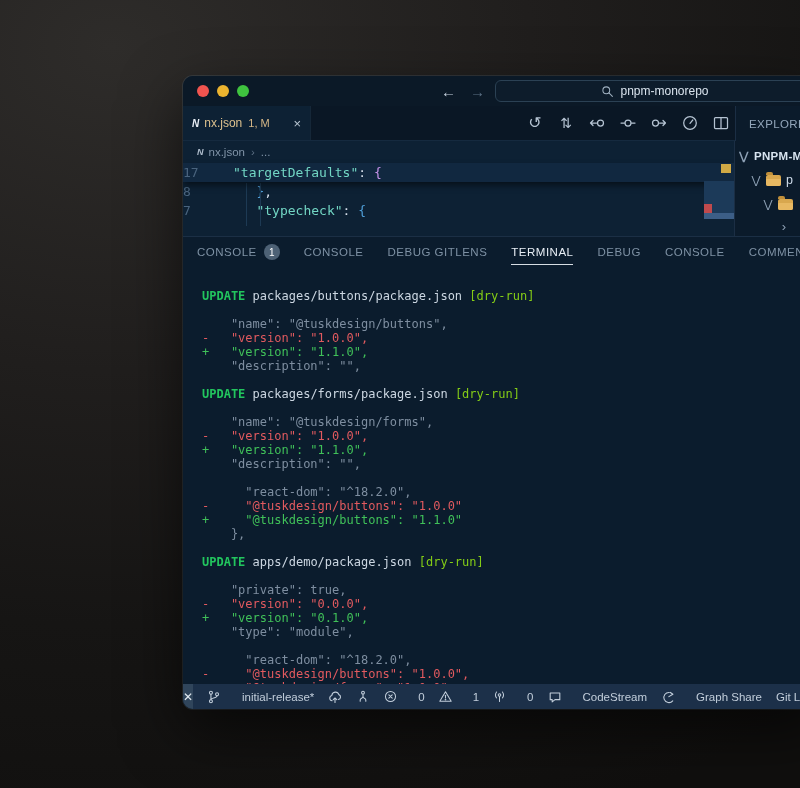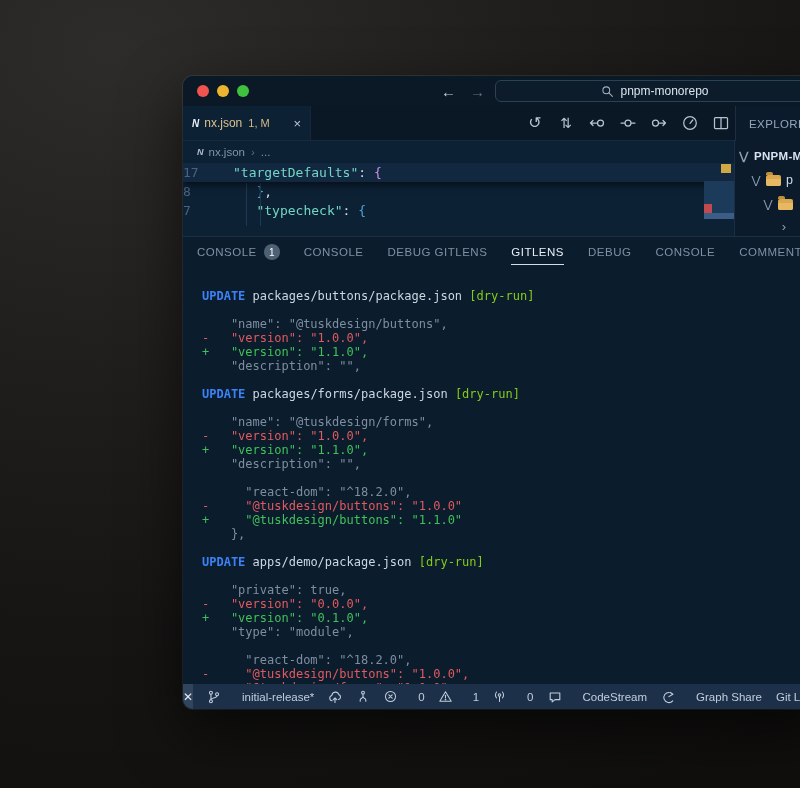--- a/index.html
+++ b/index.html
@@ -66,21 +66,21 @@
   
   .panel{flex:1;background:#0b1c2d;border-top:1px solid #1b2f45;display:flex;flex-direction:column;min-height:0;}
   .paneltabs{flex:0 0 30px;display:flex;align-items:center;gap:24px;padding-left:14px;font-size:11.5px;letter-spacing:.5px;color:#7e91a4;}
   .ptab{position:relative;display:flex;align-items:center;gap:7px;}
   .ptab.active{color:#e8eef5;}
   .ptab.active::after{content:"";position:absolute;left:0;right:0;bottom:-7px;height:1px;background:#d7dde3;}
   .badge{display:inline-flex;align-items:center;justify-content:center;width:16px;height:16px;border-radius:50%;background:#4d6175;color:#fff;font-size:10px;letter-spacing:0;}
   .term{flex:1;padding:22px 0 0 19px;font-family:"DejaVu Sans Mono",monospace;font-size:12px;line-height:14px;white-space:pre;overflow:hidden;color:#7e8ea0;}
   .tl{height:14px;}
   .tl-del{color:#e25a5f;} .tl-add{color:#40c159;} .tl-ctx{color:#7e8ea0;}
-  .tl-cmd{color:#3b82f6;font-weight:bold;} .tl-path{color:#ccd7e2;} .tl-tag{color:#84cc16;}
+  .tl-cmd{color:#22c55e;font-weight:bold;} .tl-path{color:#ccd7e2;} .tl-tag{color:#84cc16;}
   
   .statusbar{flex:0 0 25px;background:#1c3049;display:flex;align-items:center;font-size:11.5px;color:#c2cedb;overflow:hidden;}
   .sb-item{display:flex;align-items:center;gap:21px;margin-left:14px;white-space:nowrap;}
   .sb-item svg{stroke:#c2cedb;}
   .sb-remote{margin-left:0;width:33px;height:25px;background:#30455b;display:flex;align-items:center;justify-content:center;color:#e2eaf1;font-size:12px;gap:0;}
   .sb-spacer{flex:1;}
   svg.ic{fill:none;stroke-width:1.25;stroke-linecap:round;stroke-linejoin:round;}
 </style>
 </head>
 <body>
@@ -215,21 +215,21 @@
           <span>CONSOLE</span>
           <span class="badge">1</span>
         </span>
         <span class="ptab">
           <span>CONSOLE</span>
         </span>
         <span class="ptab">
           <span>DEBUG GITLENS</span>
         </span>
         <span class="ptab active">
-          <span>GITLENS</span>
+          <span>TERMINAL</span>
         </span>
         <span class="ptab">
           <span>DEBUG</span>
         </span>
         <span class="ptab">
           <span>CONSOLE</span>
         </span>
         <span class="ptab">
           <span>COMMENTS</span>
         </span>

